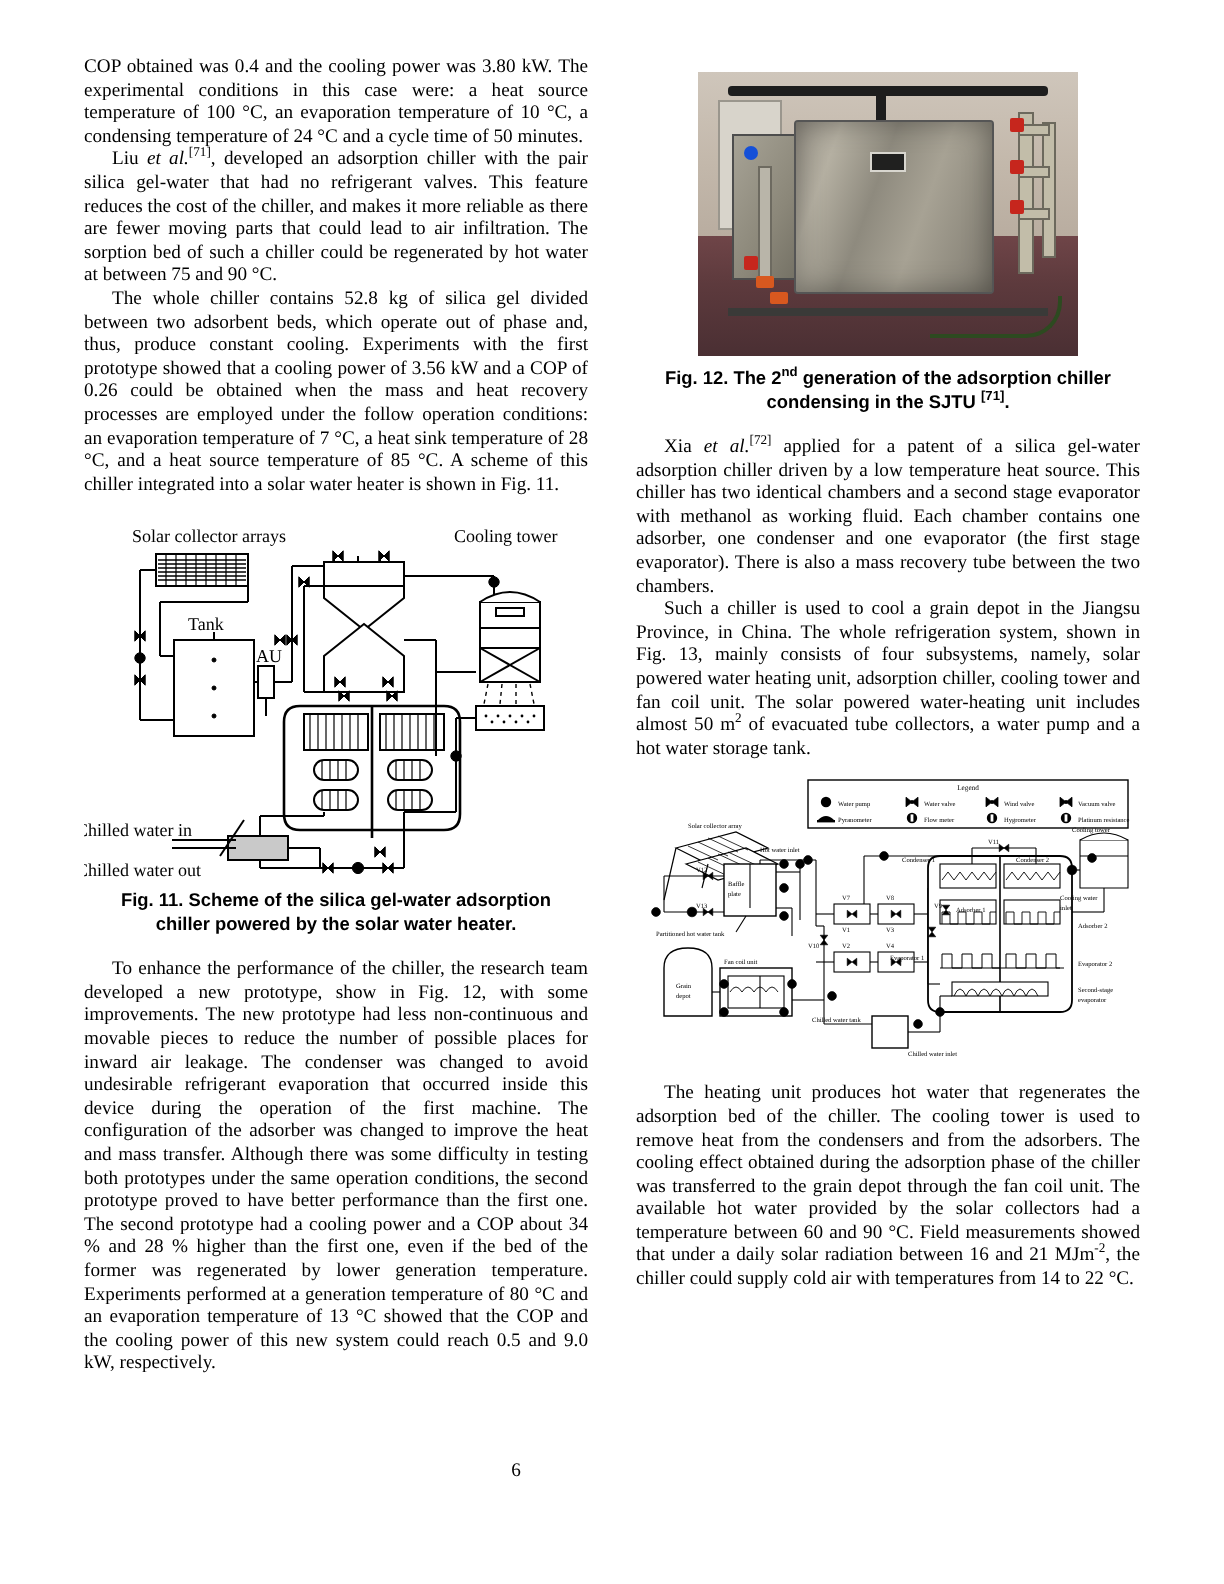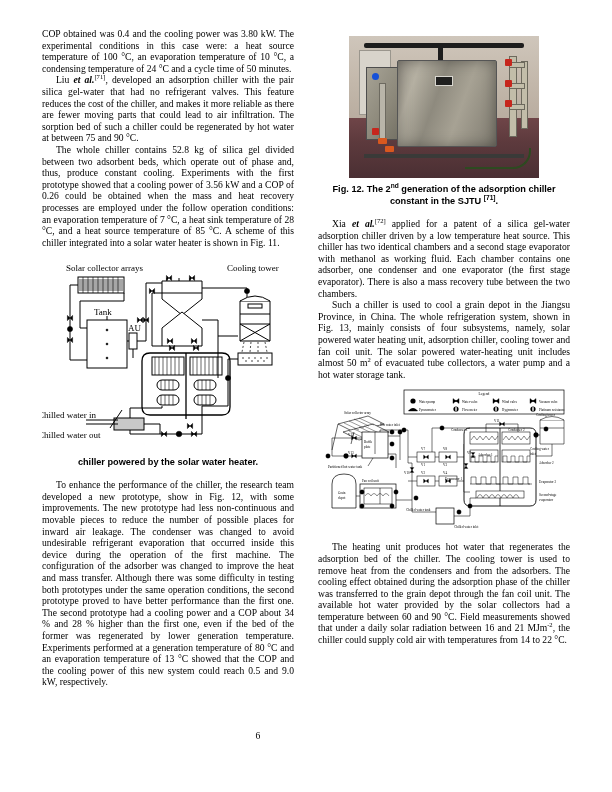--- a/index.html
+++ b/index.html
@@ -32,21 +32,21 @@
   p.body {
     margin: 0 0 0 0;
     font-size: 9.6px;
     line-height: 11.6px;
     text-align: justify;
     text-indent: 14px;
     font-family: "Liberation Serif", serif;
   }
   p.body.noindent { text-indent: 0; }
   sup { font-size: 6.6px; vertical-align: super; line-height: 0; }
-  i, .ital { font-style: italic; font-weight: bold; }
+  i, .ital { font-style: italic; }
 
   .fig-caption {
     font-family: "Liberation Sans", sans-serif;
     font-weight: bold;
     font-size: 9.2px;
     line-height: 11.5px;
     text-align: center;
     margin: 5px 0 0 0;
   }
 
@@ -360,21 +360,21 @@
         <text class="lbl" x="24" y="13">Solar collector arrays</text>
         <text class="lbl" x="185" y="13">Cooling tower</text>
         <text class="lbl" x="52" y="57">Tank</text>
         <text class="lbl" x="86" y="73">AU</text>
         <text class="lbl" x="-4" y="160">Chilled water in</text>
         <text class="lbl" x="-4" y="180">Chilled water out</text>
       </svg>
     </div>
 
     <div class="fig-caption">
-      <br>
+      <span>Fig. 11. Scheme of the silica gel-water adsorption</span><br>
       <span>chiller powered by the solar water heater.</span>
     </div>
 
     <p class="body" style="margin-top:11px">To enhance the performance of the chiller, the research team developed a new prototype, show in Fig. 12, with some improvements. The new prototype had less non-continuous and movable pieces to reduce the number of possible places for inward air leakage. The condenser was changed to avoid undesirable refrigerant evaporation that occurred inside this device during the operation of the first machine. The configuration of the adsorber was changed to improve the heat and mass transfer. Although there was some difficulty in testing both prototypes under the same operation conditions, the second prototype proved to have better performance than the first one. The second prototype had a cooling power and a COP about 34 % and 28 % higher than the first one, even if the bed of the former was regenerated by lower generation temperature. Experiments performed at a generation temperature of 80 °C and an evaporation temperature of 13 °C showed that the COP and the cooling power of this new system could reach 0.5 and 9.0 kW, respectively.</p>
   </div>
 
   <div class="col col-right">
 
     <div class="photo">
       <div class="ph-wall"></div>
@@ -396,21 +396,21 @@
         <div class="ph-rp" style="left:20%; top:34%; width:46%; height:4px;"></div>
         <div class="ph-rp" style="left:20%; top:60%; width:46%; height:4px;"></div>
         <div class="ph-valve" style="left:8%; top:4%;"></div>
         <div class="ph-valve" style="left:8%; top:30%;"></div>
         <div class="ph-valve" style="left:8%; top:56%;"></div>
       </div>
       <div class="ph-frame-b"></div>
       <div class="ph-cable"></div>
     </div>
 
-    <div class="fig-caption" style="margin-top:6px"><span>Fig. 12. The 2</span><sup>nd</sup><span> generation of the adsorption chiller constant in the SJTU </span><sup>[71]</sup><span>.</span></div>
+    <div class="fig-caption" style="margin-top:6px"><span>Fig. 12. The 2</span><sup>nd</sup><span> generation of the adsorption chiller condensing in the SJTU </span><sup>[71]</sup><span>.</span></div>
 
     <p class="body" style="margin-top:11px"><span>Xia </span><i>et al.</i><sup>[72]</sup><span> applied for a patent of a silica gel-water adsorption chiller driven by a low temperature heat source. This chiller has two identical chambers and a second stage evaporator with methanol as working fluid. Each chamber contains one adsorber, one condenser and one evaporator (the first stage evaporator). There is also a mass recovery tube between the two chambers.</span></p>
 
     <p class="body"><span>Such a chiller is used to cool a grain depot in the Jiangsu Province, in China. The whole refrigeration system, shown in Fig. 13, mainly consists of four subsystems, namely, solar powered water heating unit, adsorption chiller, cooling tower and fan coil unit. The solar powered water-heating unit includes almost 50 m</span><sup>2</sup><span> of evacuated tube collectors, a water pump and a hot water storage tank.</span></p>
 
     <div class="fig13-wrap">
       <svg width="252" height="142" viewBox="0 0 252 142">
         <g fill="none" stroke="#000" stroke-width="0.55">
 
           <rect x="86" y="2" width="160" height="24" fill="#fff" stroke="#000" stroke-width="0.7"></rect>

